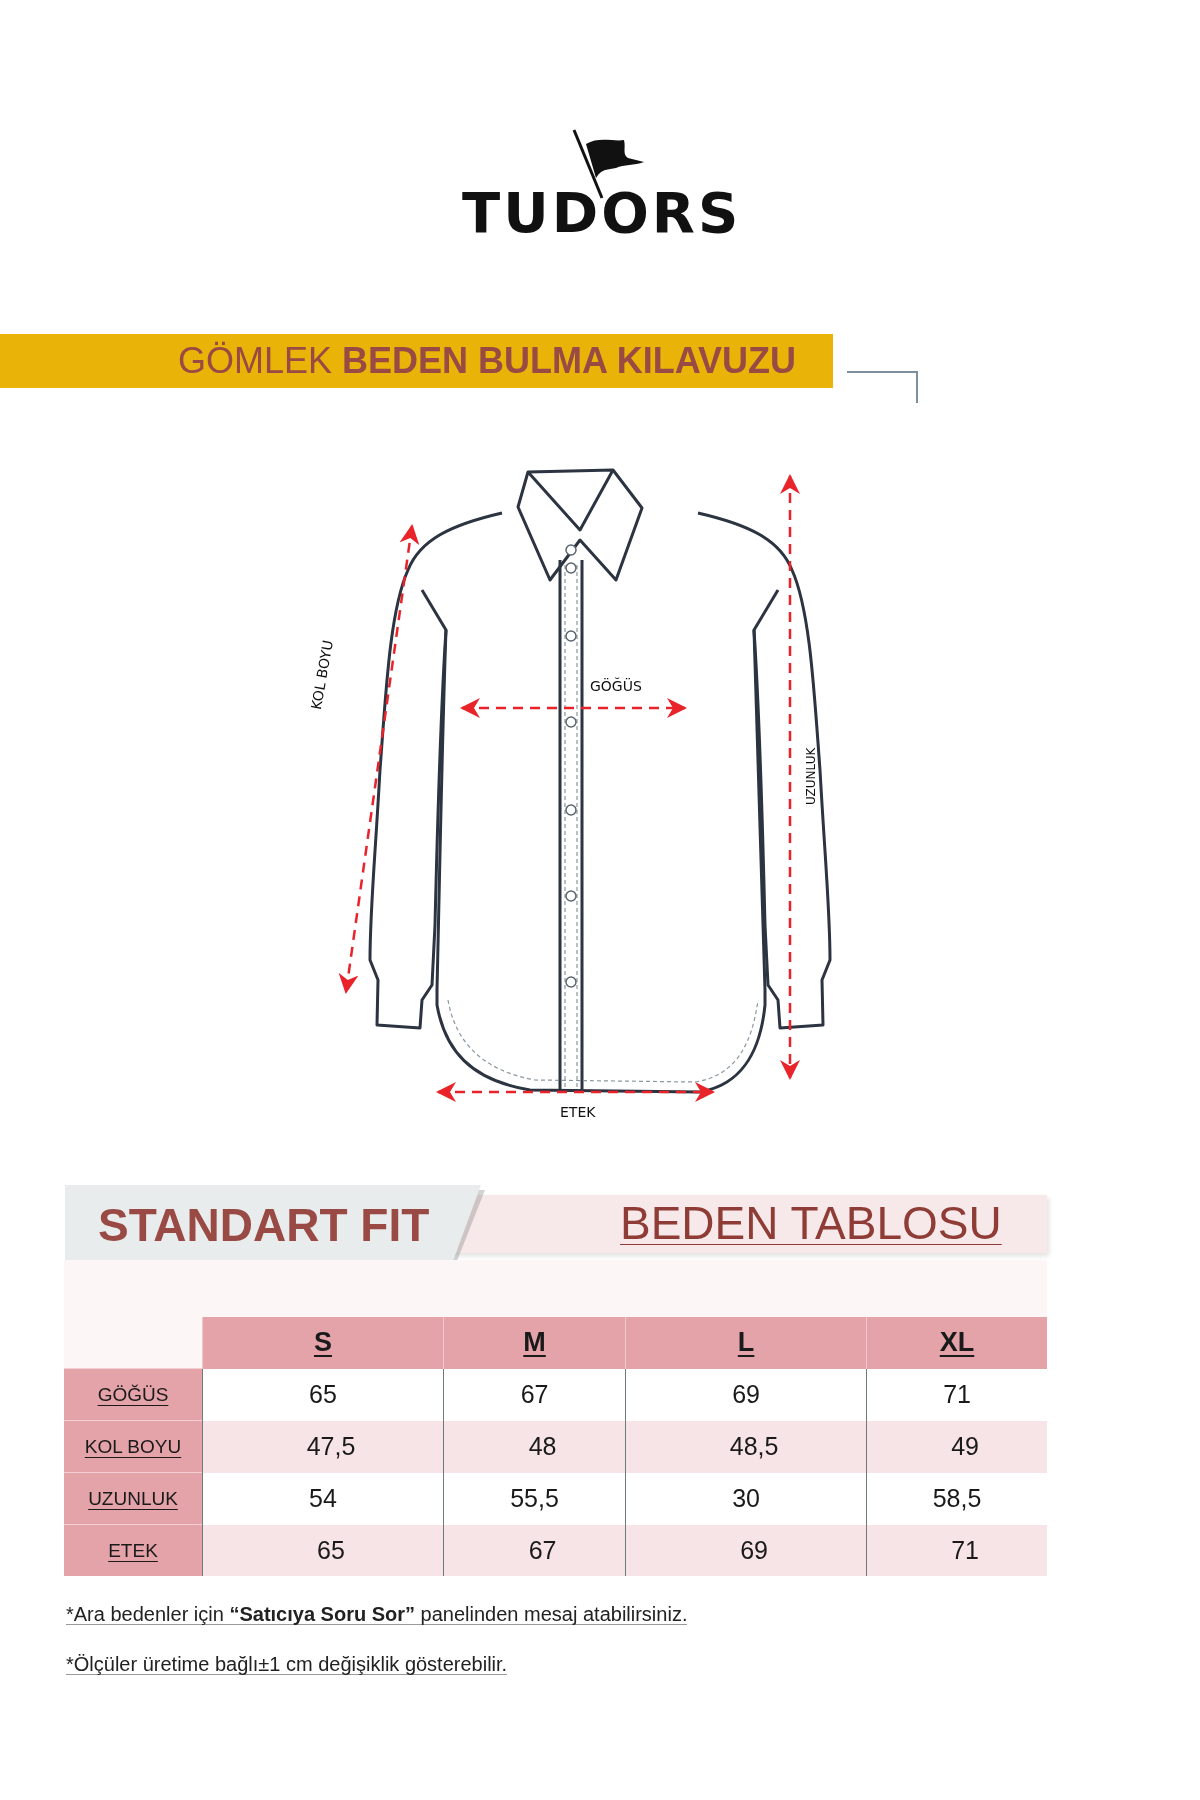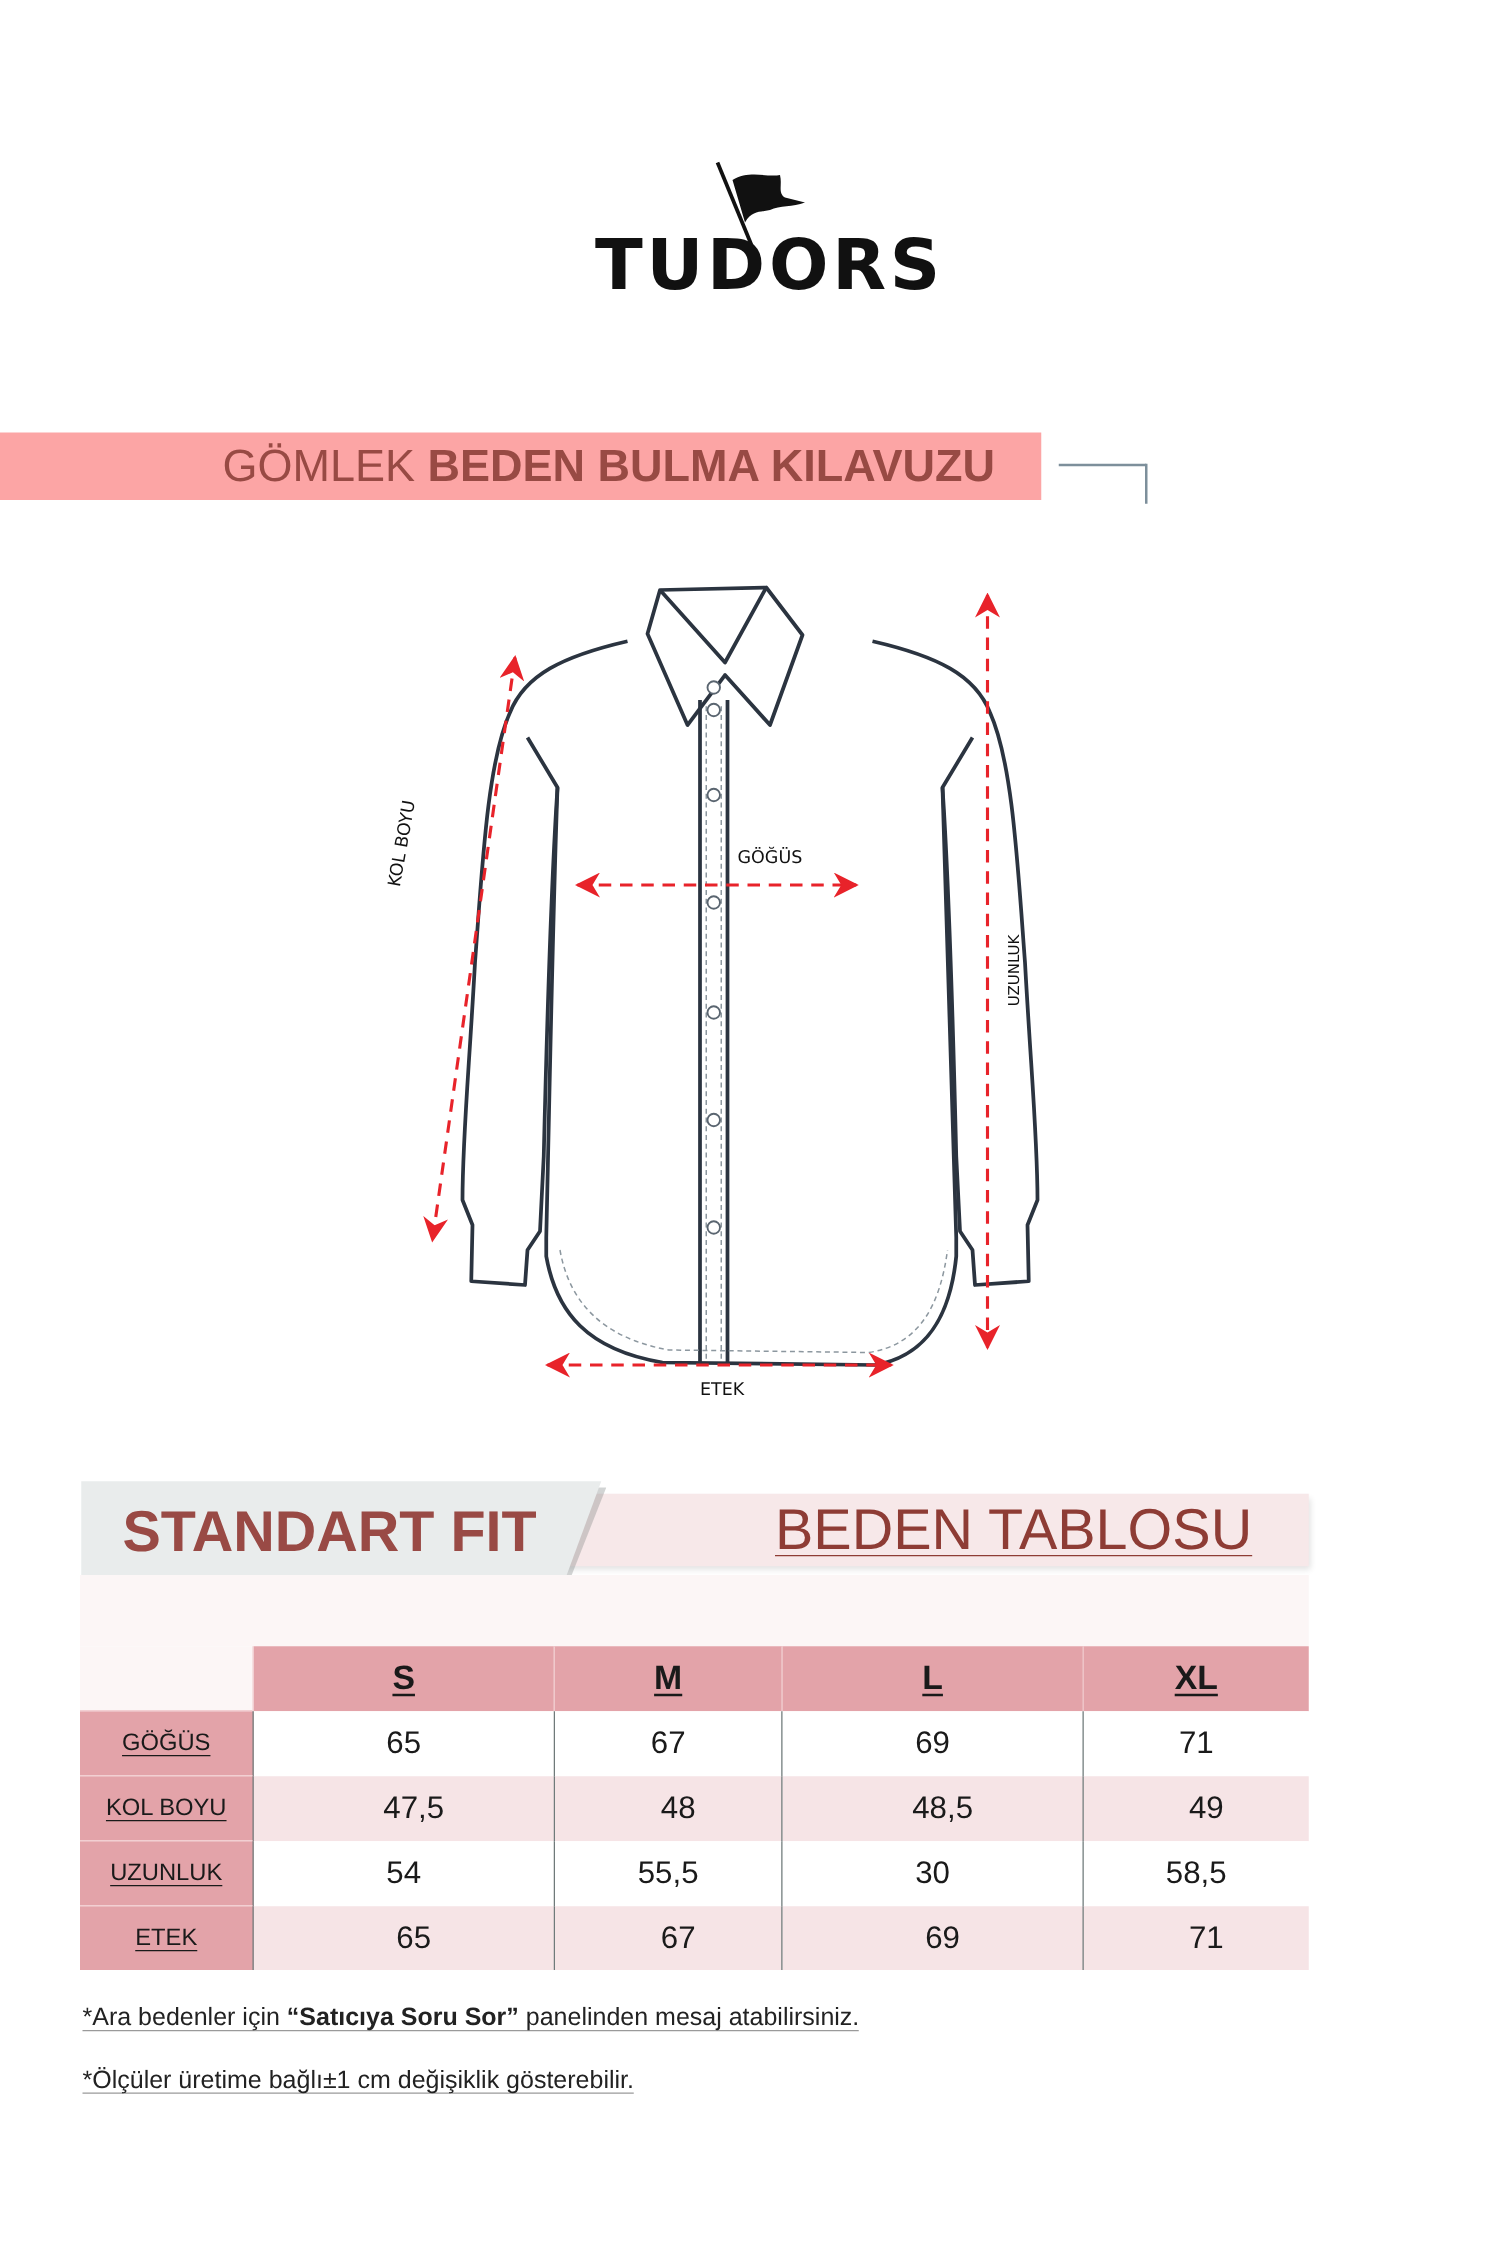--- a/index.html
+++ b/index.html
@@ -1,25 +1,25 @@
 <!DOCTYPE html>
 <html><head>
   <meta charset="utf-8">
   <style>
     html, body { margin: 0; padding: 0; background: #ffffff; }
     body { width: 1200px; height: 1800px; position: relative; overflow: hidden; font-family: "Liberation Sans", sans-serif; }
     .abs { position: absolute; }
 
     
     .logo { left: 462px; top: 128px; width: 276px; height: 115px; }
-    .logo-text { position: absolute; left: 0; bottom: 0; width: 276px; text-align: center; font-family: "DejaVu Sans", sans-serif; font-size: 56px; font-weight: bold; letter-spacing: 3px; color: #111; line-height: 60px; margin-left: 14px; }
+    .logo-text { position: absolute; left: 0; bottom: 0; width: 276px; text-align: center; font-family: "DejaVu Sans", sans-serif; font-size: 56px; font-weight: bold; letter-spacing: 3px; color: #111; line-height: 60px; }
     .logo-flag { position: absolute; left: 102px; top: 0; width: 90px; height: 80px; }
 
     
-    .title-band { left: 0; top: 346px; width: 833px; height: 54px; background: #fca5a5; }
+    .title-band { left: 0; top: 334px; width: 833px; height: 54px; background: #eab308; }
     .title-text { position: absolute; left: 0; top: 0; width: 833px; text-align: right; padding-right: 37px; box-sizing: border-box; line-height: 54px; font-size: 36px; color: #984a44; white-space: nowrap; }
     .title-text .light { font-weight: normal; }
     .title-text .bold { font-weight: bold; }
     .corner-h { left: 847px; top: 371px; width: 70px; height: 2px; background: #7d8f9b; }
     .corner-v { left: 916px; top: 371px; width: 2px; height: 32px; background: #7d8f9b; }
 
     
     .diagram { left: 320px; top: 440px; width: 560px; height: 700px; }
     .diagram svg { width: 560px; height: 700px; display: block; }
     .dim-label { position: absolute; font-family: "DejaVu Sans", sans-serif; color: #111; font-size: 14px; white-space: nowrap; }

